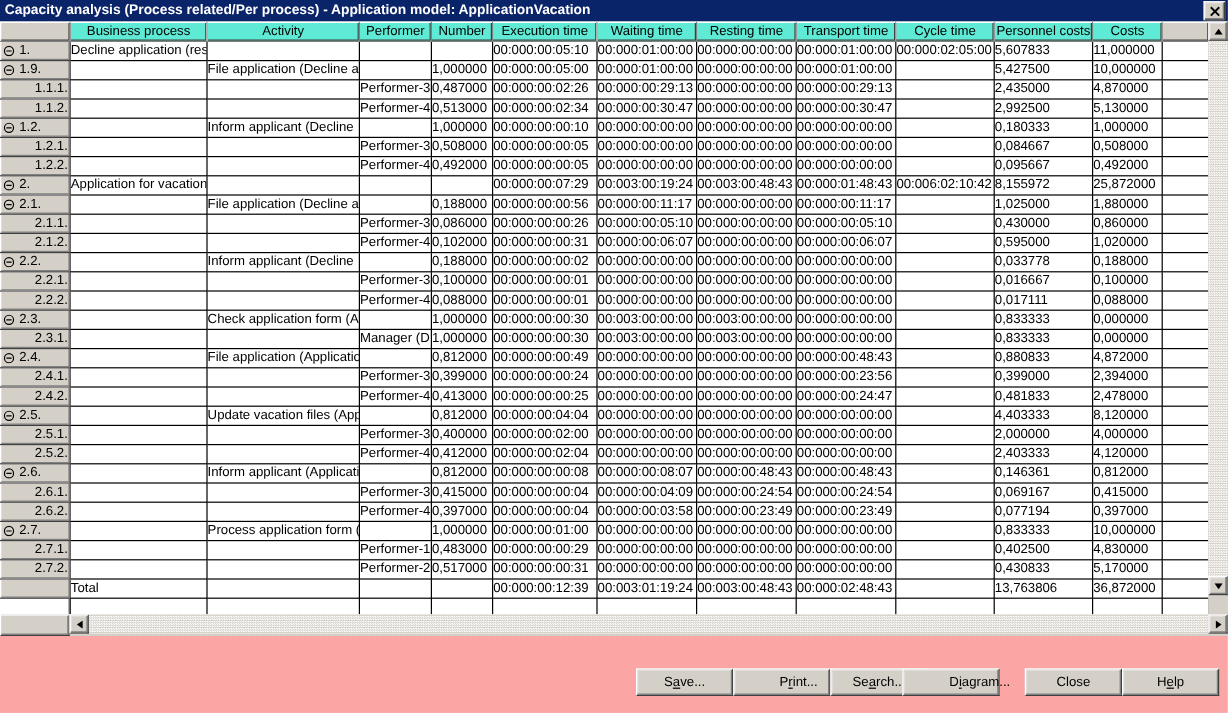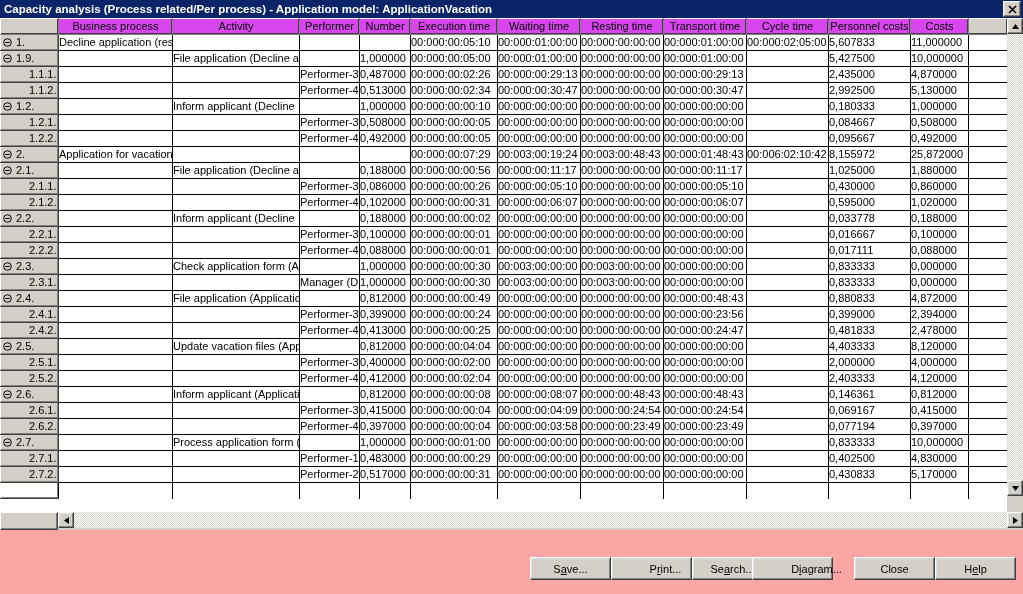--- a/index.html
+++ b/index.html
@@ -49,21 +49,21 @@
     border-collapse:collapse;table-layout:fixed;width:1007px;
     font-size:11px;
   }
   table.tbl td, table.tbl th{
     padding:0;margin:0;overflow:hidden;white-space:nowrap;
     height:15px;line-height:15px;vertical-align:middle;
     font-weight:normal;font-size:11px;
   }
   
   thead th{
-    background:#d946ef;
+    background:#5eead4;
     text-align:center;
     border-top:1px solid #fff;
     border-left:1px solid #fff;
     border-right:1px solid #808080;
     border-bottom:1px solid #808080;
     box-shadow:inset -1px -1px 0 #404040;
     height:14px;line-height:14px;
     font-size:11px;
   }
   thead th.hcorner{background:#d4d0c8;}
@@ -801,20 +801,39 @@
               <td>0,517000</td>
               <td>00:000:00:00:31</td>
               <td>00:000:00:00:00</td>
               <td>00:000:00:00:00</td>
               <td>00:000:00:00:00</td>
               <td></td>
               <td>0,430833</td>
               <td>5,170000</td>
               <td class="noborder-r"></td>
             </tr>
+            <tr>
+              <td class="rowhdr">
+                <div class="rh-inner">
+                  <span class="rh-num"></span>
+                </div>
+              </td>
+              <td>Total</td>
+              <td></td>
+              <td></td>
+              <td></td>
+              <td>00:000:00:12:39</td>
+              <td>00:003:01:19:24</td>
+              <td>00:003:00:48:43</td>
+              <td>00:000:02:48:43</td>
+              <td></td>
+              <td>13,763806</td>
+              <td>36,872000</td>
+              <td class="noborder-r"></td>
+            </tr>
             <tr class="filler">
               <td class="rowhdr" style="height: 15px;">&nbsp;</td>
               <td>&nbsp;</td>
               <td>&nbsp;</td>
               <td>&nbsp;</td>
               <td>&nbsp;</td>
               <td>&nbsp;</td>
               <td>&nbsp;</td>
               <td>&nbsp;</td>
               <td>&nbsp;</td>

